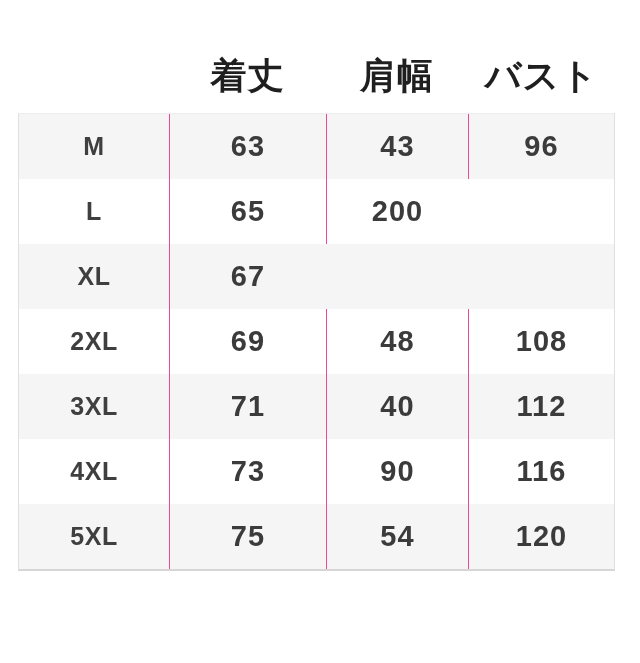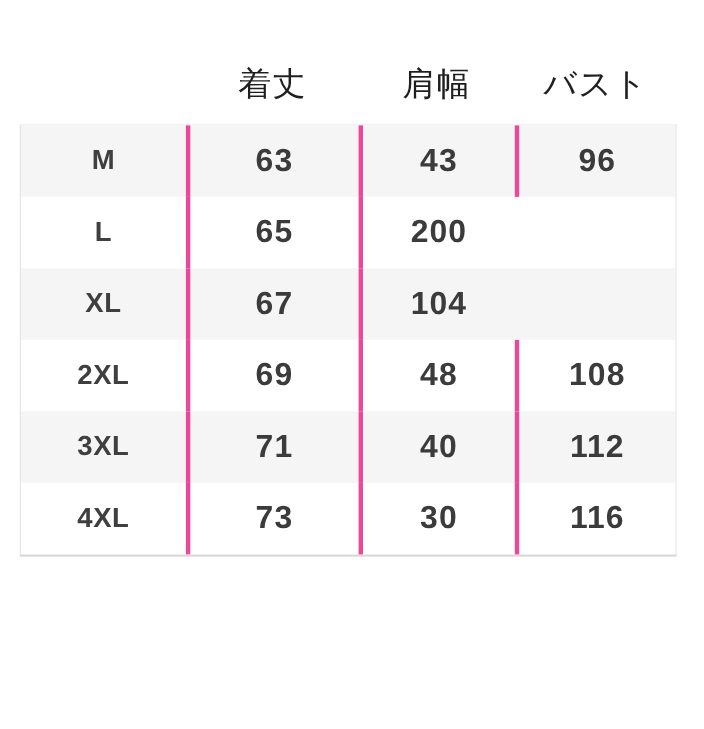--- a/index.html
+++ b/index.html
@@ -29,22 +29,22 @@
     width: 597px;
     height: 48px;
     display: grid;
     grid-template-columns: 151px 157px 142px 147px;
   }
   .header-cell {
     display: flex;
     align-items: center;
     justify-content: center;
     font-family: "Liberation Serif", "DejaVu Serif", serif;
-    font-size: 30px;
-    font-weight: 400;
+    font-size: 36px;
+    font-weight: 700;
     color: #1f1f1f;
     letter-spacing: 1px;
   }
   
   .size-table {
     position: absolute;
     left: 18px;
     top: 113px;
     width: 597px;
     border-left: 1px solid #e0e0e0;
@@ -65,21 +65,21 @@
   .t-cell {
     display: flex;
     align-items: center;
     justify-content: center;
     color: #3b3b3b;
     font-weight: 600;
     font-size: 29px;
     letter-spacing: 1px;
   }
   .t-cell + .t-cell {
-    border-left: 4px solid #ec4899;
+    border-left: 1px solid #ec4899;
   }
   .t-cell.size-cell {
     font-size: 25px;
     letter-spacing: 0.5px;
     color: #3f3f3f;
   }
 </style>
 </head>
 <body>
 
@@ -103,39 +103,44 @@
 
     <div class="t-row">
       <div class="t-cell size-cell">L</div>
       <div class="t-cell">65</div>
       <div class="t-cell">200</div>
     </div>
 
     <div class="t-row shaded">
       <div class="t-cell size-cell">XL</div>
       <div class="t-cell">67</div>
-      <div class="t-cell">104</div>
     </div>
 
     <div class="t-row">
       <div class="t-cell size-cell">2XL</div>
       <div class="t-cell">69</div>
       <div class="t-cell">48</div>
       <div class="t-cell">108</div>
     </div>
 
     <div class="t-row shaded">
       <div class="t-cell size-cell">3XL</div>
       <div class="t-cell">71</div>
       <div class="t-cell">40</div>
       <div class="t-cell">112</div>
     </div>
 
     <div class="t-row">
       <div class="t-cell size-cell">4XL</div>
       <div class="t-cell">73</div>
-      <div class="t-cell">30</div>
+      <div class="t-cell">90</div>
       <div class="t-cell">116</div>
     </div>
 
+    <div class="t-row shaded">
+      <div class="t-cell size-cell">5XL</div>
+      <div class="t-cell">75</div>
+      <div class="t-cell">54</div>
+      <div class="t-cell">120</div>
+    </div>
 
   </div>
 </div>
 
 </body></html>

